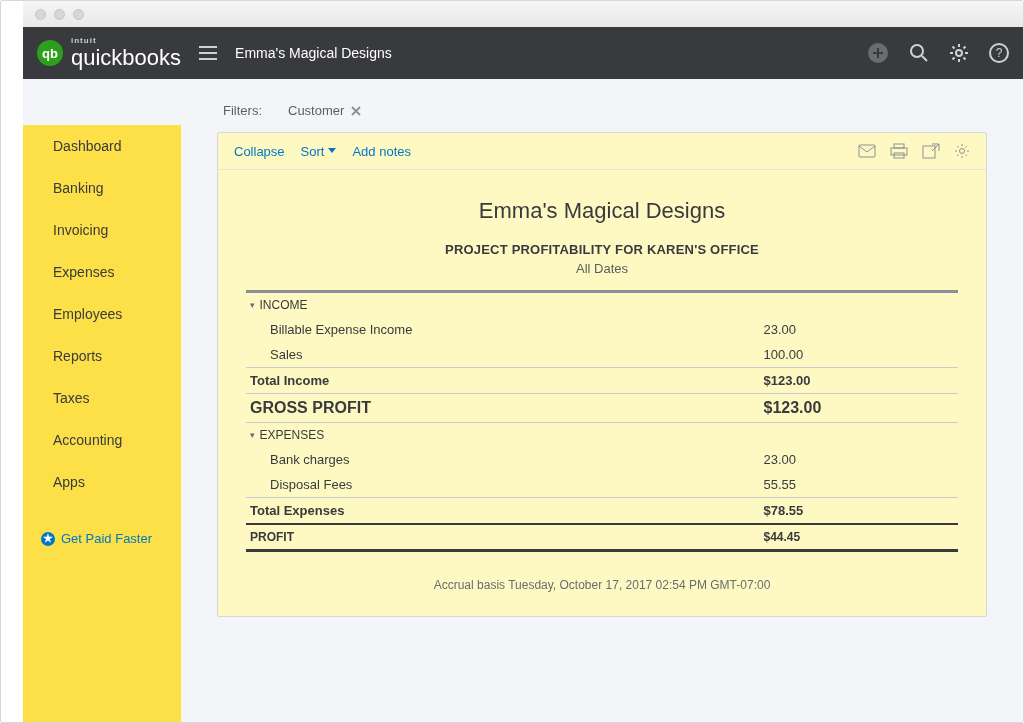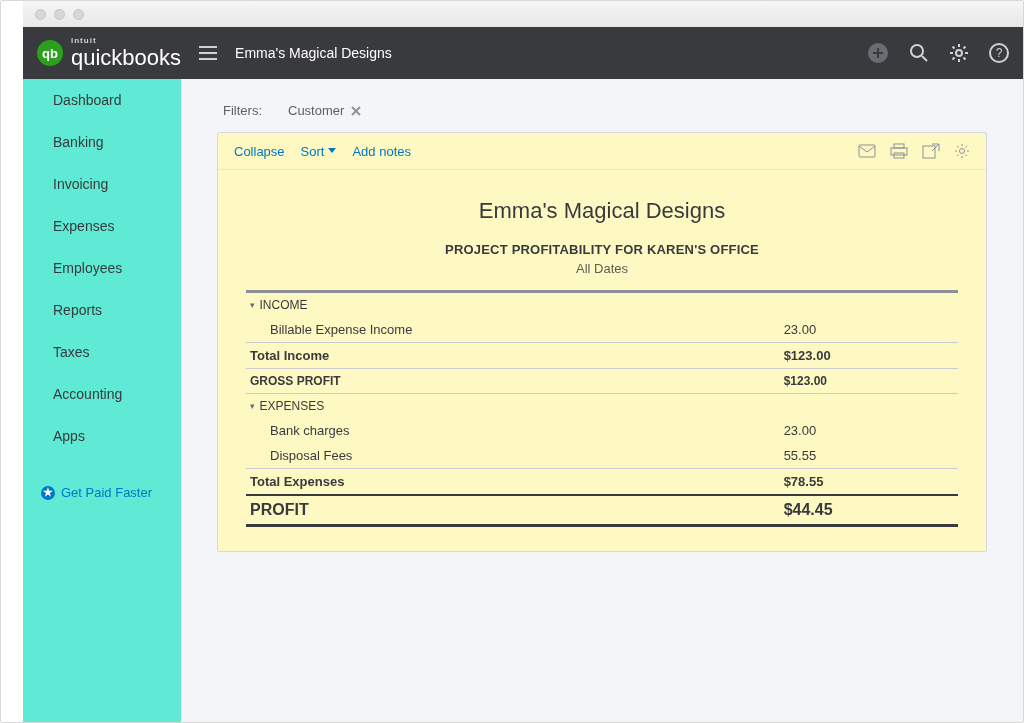--- a/index.html
+++ b/index.html
@@ -12,21 +12,21 @@
   .qb-circle { width:26px; height:26px; background:#2ca01c; border-radius:50%; display:flex; align-items:center; justify-content:center; color:#fff; font-weight:700; font-size:13px; }
   .qb-text { display:flex; flex-direction:column; line-height:1; }
   .qb-intuit { font-size:8px; letter-spacing:1px; color:#d0d0d0; margin-bottom:2px; font-weight:600; }
   .qb-name { font-size:22px; font-weight:400; }
   .menu-icon { margin:0 18px; }
   .company-name { font-size:14px; font-weight:400; }
   .topbar-spacer { flex:1; }
   .topbar-icons { display:flex; align-items:center; gap:20px; }
   .icon-btn { color:#d0d1d2; display:flex; align-items:center; justify-content:center; cursor:pointer; }
   .body-row { flex:1; display:flex; background:#f4f5f8; overflow:hidden; }
-  .sidebar { width:158px; background:#5eead4; display:flex; flex-direction:column; font-size:14px; color:#393a3d; }
+  .sidebar { width:158px; background:#fde047; display:flex; flex-direction:column; font-size:14px; color:#393a3d;margin-top:46px; }
   .sb-item { height:42px; display:flex; align-items:center; padding-left:26px; cursor:pointer; border-left:4px solid transparent; }
   .sb-item.active { background:#eceef1; border-left-color:#2ca01c; font-weight:500; }
   .sb-spacer { height:18px; }
   .sb-cta { display:flex; align-items:center; gap:6px; color:#0077c5; font-size:13px; padding:10px 0 0 18px; cursor:pointer; }
   .sb-cta-badge { width:14px; height:14px; background:#0077c5; border-radius:50%; display:flex; align-items:center; justify-content:center; color:#fff; font-size:11px; font-weight:700; }
   .main { flex:1; padding:24px 36px; overflow:auto; }
   .filters-row { font-size:13px; color:#5e5f61; margin-bottom:14px; display:flex; align-items:center; gap:26px; padding-left:6px;}
   .filter-chip { display:flex; align-items:center; gap:6px; }
   .filter-x { color:#8d9096; cursor:pointer; }
   .report-card { background:#fef9c3; border:1px solid #d4d7dc; border-radius:2px; padding:0; }
@@ -41,22 +41,22 @@
   .r-columns { border-top:1px solid #8d9096; border-bottom:2px solid #8d9096; display:flex; }
   .col-left { flex:1; }
   .col-total { width:180px; text-align:right; font-weight:700; font-size:12px; padding:6px 4px; border-left:1px solid #e3e5e8; }
   table.report { width:100%; border-collapse:collapse; font-size:13px; color:#393a3d; }
   table.report td { padding:5px 4px; }
   td.num { text-align:left; }
   tr.section td:first-child::before { content:"▾"; font-size:9px; color:#6b6c72; margin-right:5px; display:inline-block; transform:translateY(-1px); }
   tr.section td { text-transform:uppercase; font-size:12px; }
   tr.indent td:first-child { padding-left:24px; }
   tr.total td { font-weight:700; border-top:1px solid #c9cbd0; }
-  tr.gross td { font-weight:700; border-top:1px solid #c9cbd0; border-bottom:1px solid #c9cbd0; text-transform:uppercase; font-size:12px;}
-  tr.profit td { font-weight:700; border-top:2px solid #393a3d; border-bottom:3px solid #393a3d; text-transform:uppercase; font-size:16px;}
+  tr.gross td { font-weight:700; border-top:1px solid #c9cbd0; border-bottom:1px solid #c9cbd0; text-transform:uppercase; font-size:16px;}
+  tr.profit td { font-weight:700; border-top:2px solid #393a3d; border-bottom:3px solid #393a3d; text-transform:uppercase; font-size:12px;}
   .r-footer { text-align:center; font-size:12px; color:#6b6c72; margin-top:26px; }
   svg { display:block; }
 </style>
 </head>
 <body>
 
 <div class="window">
   <div class="mac-titlebar">
     <div class="mac-dot"></div>
     <div class="mac-dot"></div>
@@ -209,20 +209,24 @@
           <table class="report">
             <tbody>
                 <tr class="section">
               <td>INCOME</td>
                   <td class="num"></td>
             </tr>
             <tr class="indent">
               <td>Billable Expense Income</td>
               <td class="num">23.00</td>
             </tr>
+            <tr class="indent">
+              <td>Sales</td>
+              <td class="num">100.00</td>
+            </tr>
             <tr class="total">
               <td>Total Income</td>
               <td class="num">$123.00</td>
             </tr>
             <tr class="gross">
               <td>GROSS PROFIT</td>
               <td class="num">$123.00</td>
             </tr>
             <tr class="section">
               <td>EXPENSES</td>
@@ -240,17 +244,18 @@
               <td>Total Expenses</td>
               <td class="num">$78.55</td>
             </tr>
             <tr class="profit">
               <td>PROFIT</td>
               <td class="num">$44.45</td>
             </tr>
           </tbody>
             </table>
 
+          <div class="r-footer">Accrual basis   Tuesday, October 17, 2017   02:54 PM GMT-07:00</div>
         </div>
       </div>
     </div>
   </div>
 </div>
 
 </body></html>

